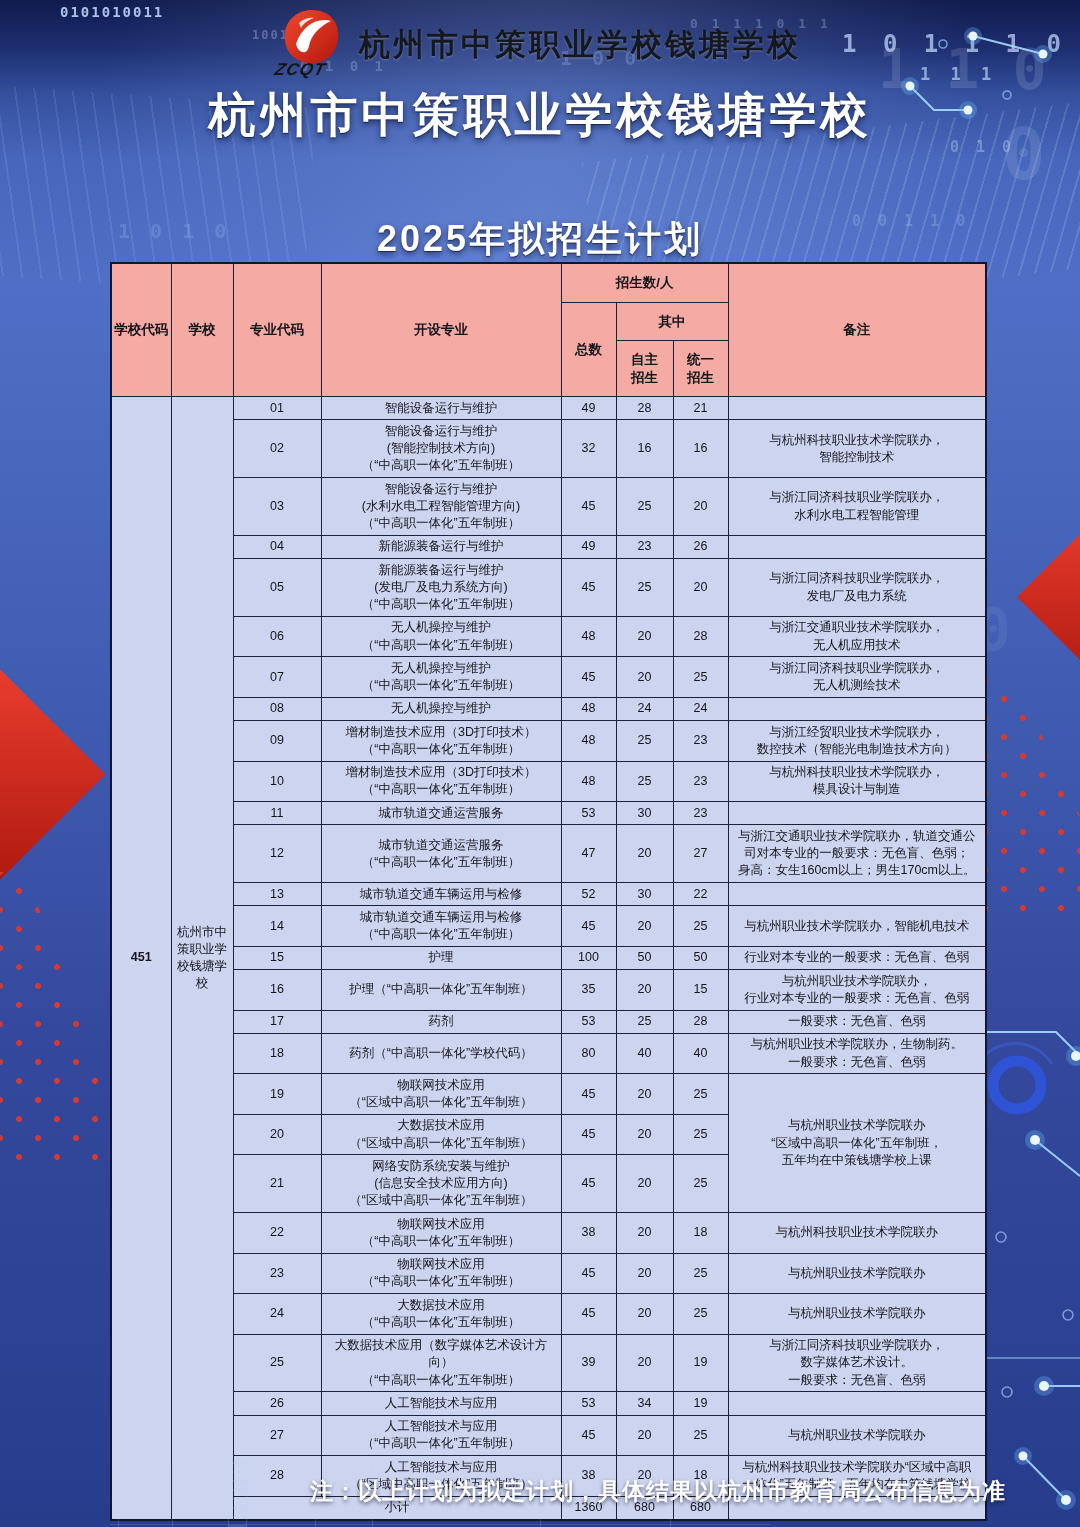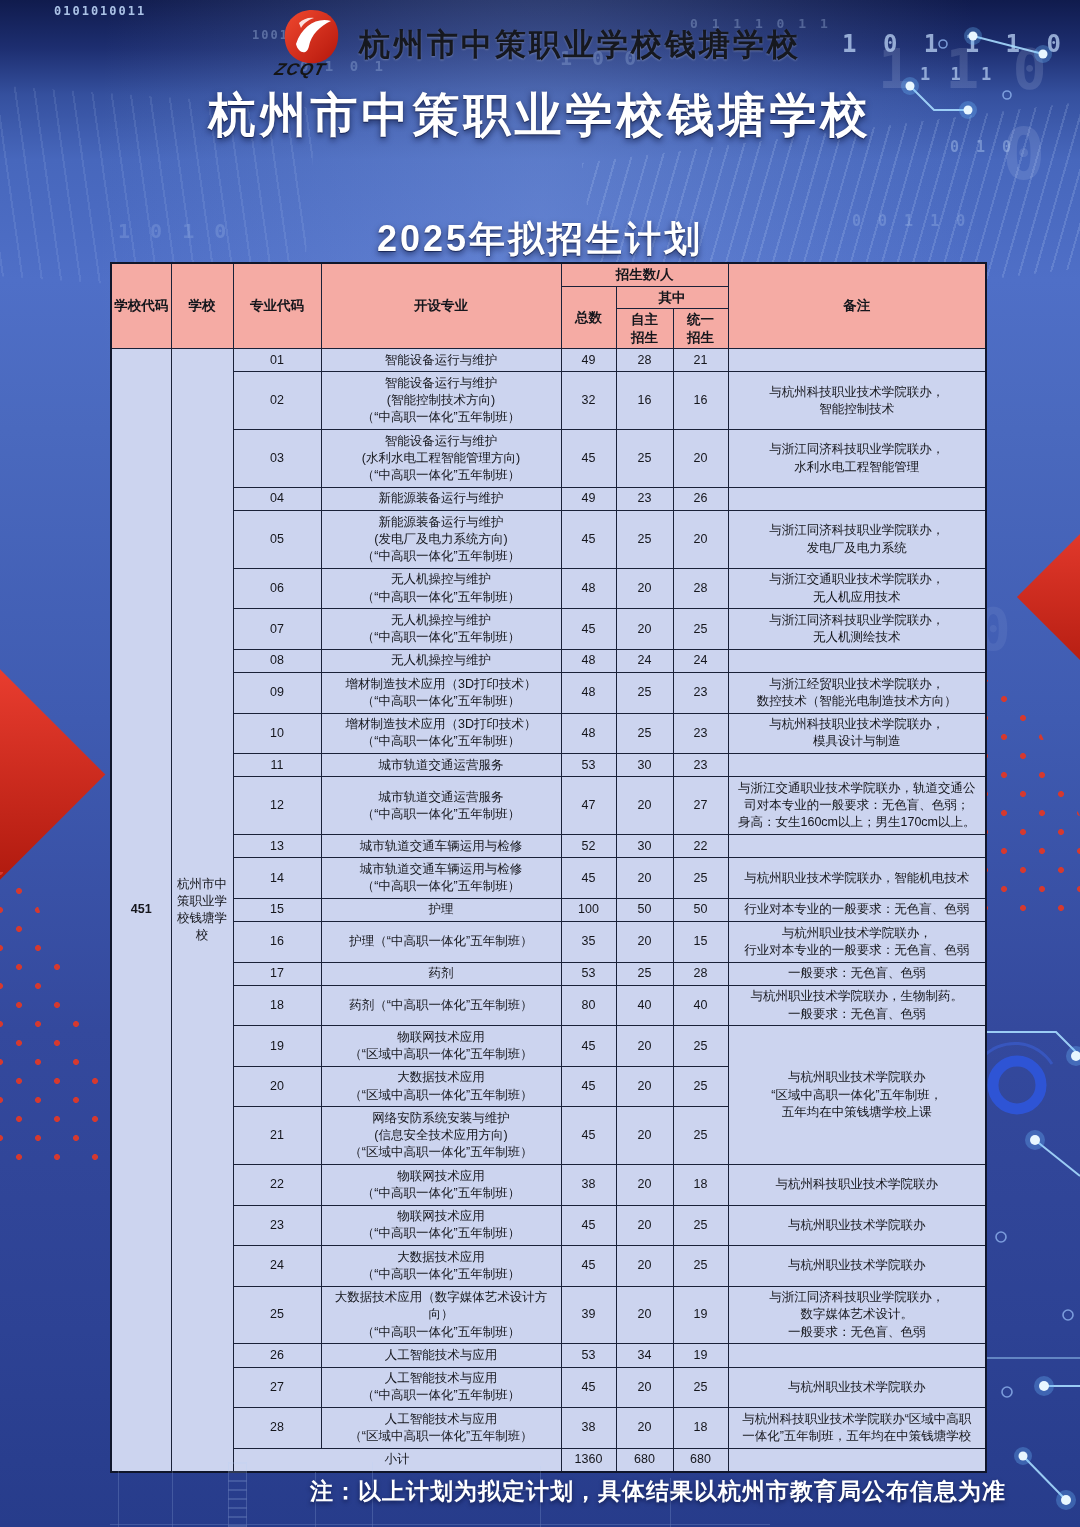--- a/index.html
+++ b/index.html
@@ -41,21 +41,21 @@
   .logo-en{font-size:12.5px;font-weight:bold;color:#2e3750;letter-spacing:3.2px;margin-top:3px;}
   .title{position:absolute;left:0;width:1080px;text-align:center;color:#ffffff;font-weight:900;
     text-shadow:0 3px 6px rgba(4,10,45,.6),0 1px 1px rgba(4,10,45,.6);}
   .title1{top:84px;font-size:47px;letter-spacing:4px;}
   .title2{top:140px;font-size:59px;letter-spacing:7px;}
   .title3{top:215px;font-size:36px;letter-spacing:3px;}
   
   table.tbl{position:absolute;left:110px;top:262px;width:875px;border-collapse:collapse;table-layout:fixed;
     background:#ccd4ef;border:2px solid #10162b;}
   .tbl th,.tbl td{border:1px solid #1a2138;text-align:center;vertical-align:middle;color:#15161c;white-space:pre-line;}
-  .tbl thead th{background:#f5aba4;font-weight:bold;font-size:13.5px;line-height:1.3;padding:2px 1px;}
+  .tbl thead th{background:#f5aba4;font-weight:bold;font-size:13.5px;line-height:1.3;padding:10px 1px;}
   .tbl td{font-size:12.5px;line-height:1.38;padding:2.5px 2px;}
   .c-num{font-size:13.5px;}
   .c-major{padding:2.5px 4px;}
   .c-remark{font-size:12px;padding:2px 3px;line-height:1.45;margin-left:48px;}
   .c-school{font-size:13px;line-height:1.75;padding:0 7px;}
   .c-code{font-size:14px;font-weight:bold;}
   .c-subtotal{font-size:13.5px;}
   
   .footer-note{position:absolute;left:0;top:1476px;width:1080px;text-align:center;color:#ffffff;
     font-size:23px;font-weight:900;letter-spacing:1px;transform:translateX(118px);
@@ -68,21 +68,21 @@
 
   <div class="hatch hatch-l"></div>
   <div class="hatch hatch-r"></div>
   <div class="ghost-layer" id="ghost-layer">
       <span style="left: 878px; top: 36px; font-size: 56px; opacity: 0.14; letter-spacing: 0px;">1 1 0 0</span>
       <span style="left: 1002px; top: 112px; font-size: 72px; opacity: 0.12; letter-spacing: 0px;">0</span>
       <span style="left: 868px; top: 356px; font-size: 62px; opacity: 0.1; letter-spacing: 0px;">0 1</span>
       <span style="left: 836px; top: 596px; font-size: 58px; opacity: 0.07; letter-spacing: 0px;">0 1 0</span>
     </div>
   <div class="binary-layer" id="binary-layer">
-      <span style="left: 54px; top: 4px; font-size: 12px; opacity: 0.9; letter-spacing: 2px;">0101010011</span>
+      <span style="left: 60px; top: 4px; font-size: 14px; opacity: 0.9; letter-spacing: 2px;">0101010011</span>
       <span style="left: 252px; top: 28px; font-size: 12px; opacity: 0.35; letter-spacing: 2px;">10010</span>
       <span style="left: 690px; top: 16px; font-size: 13px; opacity: 0.3; letter-spacing: 3px;">0 1 1 1 0 1 1</span>
       <span style="left: 842px; top: 30px; font-size: 24px; opacity: 0.75; letter-spacing: 6px;">1 0 1 1 1 0 0</span>
       <span style="left: 920px; top: 64px; font-size: 17px; opacity: 0.7; letter-spacing: 5px;">1 1 1</span>
       <span style="left: 300px; top: 58px; font-size: 14px; opacity: 0.28; letter-spacing: 4px;">0 1 0 1</span>
       <span style="left: 560px; top: 46px; font-size: 20px; opacity: 0.24; letter-spacing: 4px;">1 0 0</span>
       <span style="left: 950px; top: 138px; font-size: 15px; opacity: 0.4; letter-spacing: 4px;">0 1 0</span>
       <span style="left: 118px; top: 200px; font-size: 20px; opacity: 0.2; letter-spacing: 4px; margin-top: 19px;">1 0 1 0</span>
       <span style="left: 852px; top: 212px; font-size: 15px; opacity: 0.25; letter-spacing: 4px;">0 0 1 1 0</span>
     </div>
@@ -360,21 +360,21 @@
         <tr>
           <td class="c-num">17</td>
           <td class="c-major">药剂</td>
           <td class="c-num">53</td>
           <td class="c-num">25</td>
           <td class="c-num">28</td>
           <td class="c-remark">一般要求：无色盲、色弱</td>
         </tr>
         <tr>
           <td class="c-num">18</td>
-          <td class="c-major">药剂（“中高职一体化”五年制班）</td>
+          <td class="c-major">药剂（“中高职一体化”学校代码）</td>
           <td class="c-num">80</td>
           <td class="c-num">40</td>
           <td class="c-num">40</td>
           <td class="c-remark">与杭州职业技术学院联办，生物制药。
 一般要求：无色盲、色弱</td>
         </tr>
         <tr>
           <td class="c-num">19</td>
           <td class="c-major">物联网技术应用
 （“区域中高职一体化”五年制班）</td>

